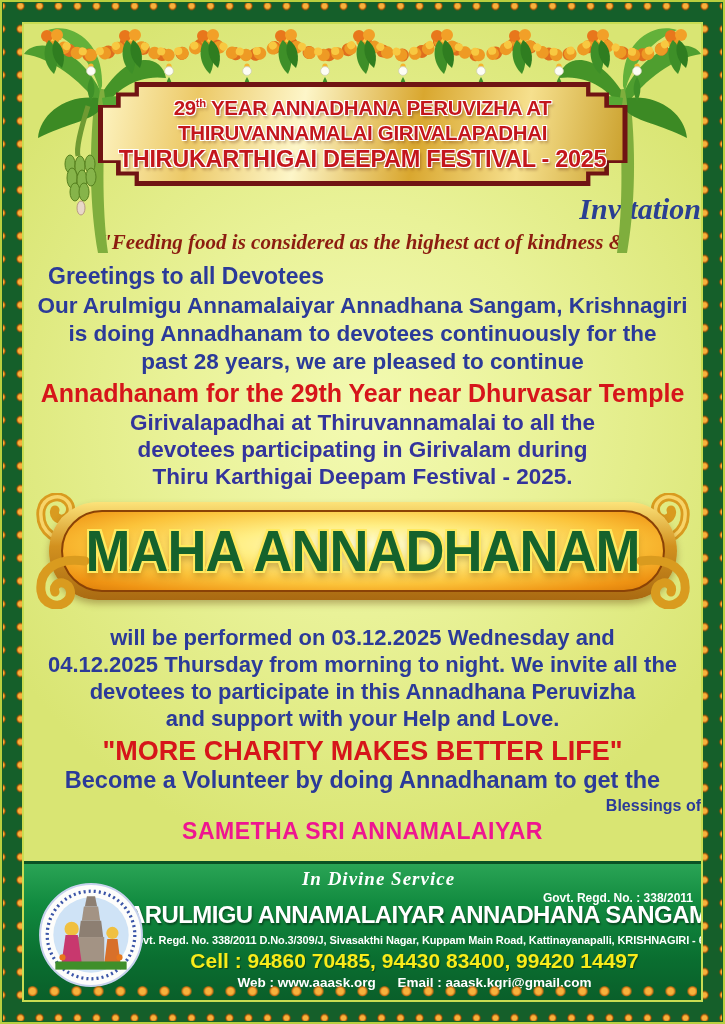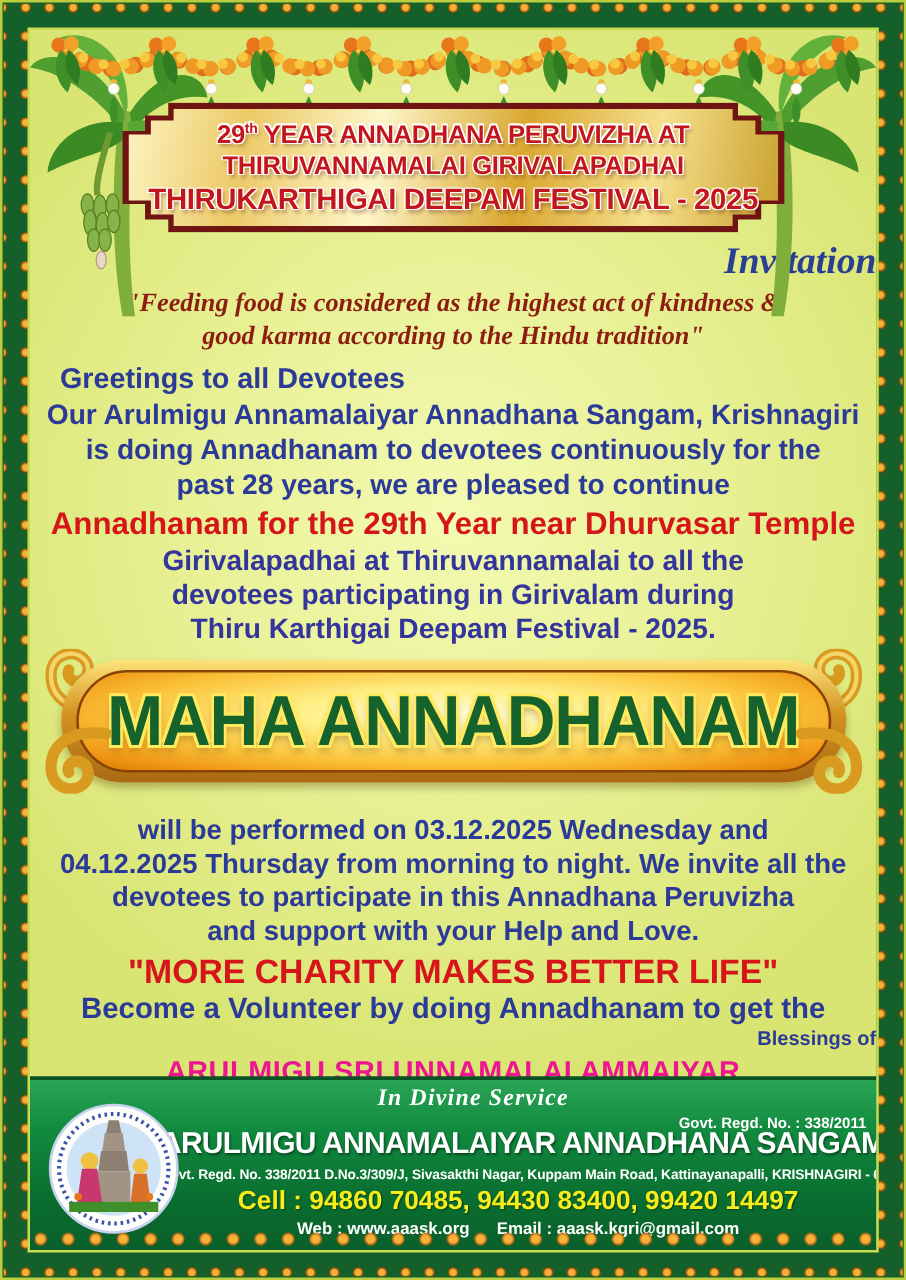--- a/index.html
+++ b/index.html
@@ -178,21 +178,20 @@
       <div class="hb-text">
         <div class="l12"><span>29</span><sup>th</sup><span> YEAR ANNADHANA PERUVIZHA AT</span></div>
         <div class="l12">THIRUVANNAMALAI GIRIVALAPADHAI</div>
         <div class="l3">THIRUKARTHIGAI DEEPAM FESTIVAL - 2025</div>
       </div>
     </div>
 
     <div class="inv-title">Invitation</div>
     <div class="quote">
       <div>"Feeding food is considered as the highest act of kindness &amp;</div>
-      <div>good karma according to the Hindu tradition"</div>
     </div>
 
     <div class="greet">Greetings to all Devotees</div>
 
     <div class="para para1">
       <div>Our Arulmigu Annamalaiyar Annadhana Sangam, Krishnagiri</div>
       <div>is doing Annadhanam to devotees continuously for the</div>
       <div>past 28 years, we are pleased to continue</div>
     </div>
 
@@ -227,21 +226,20 @@
     <div class="para para3">
       <div>will be performed on 03.12.2025 Wednesday and</div>
       <div>04.12.2025 Thursday from morning to night. We invite all the</div>
       <div>devotees to participate in this Annadhana Peruvizha</div>
       <div>and support with your Help and Love.</div>
     </div>
 
     <div class="slogan">"MORE CHARITY MAKES BETTER LIFE"</div>
     <div class="vol">Become a Volunteer by doing Annadhanam to get the</div>
     <div class="bless">Blessings of</div>
-    <div class="deity">ARULMIGU SRI UNNAMALAI AMMAIYAR</div>
     <div class="deity">SAMETHA SRI ANNAMALAIYAR</div>
 
     <div class="footer">
       <div class="emblem">
         <svg width="106" height="110" viewBox="0 0 104 108">
           <circle cx="52" cy="54" r="50" fill="#fdfdfb" stroke="#c8d2ee" stroke-width="2"></circle>
           <circle cx="52" cy="54" r="43" fill="none" stroke="#3b55a8" stroke-width="3.2" stroke-dasharray="2 3"></circle>
           <circle cx="52" cy="54" r="37" fill="#cfe3f6"></circle>
           <g>
             <path d="M48,16 L56,16 L58,26 L46,26 Z" fill="#8d7f72"></path>

